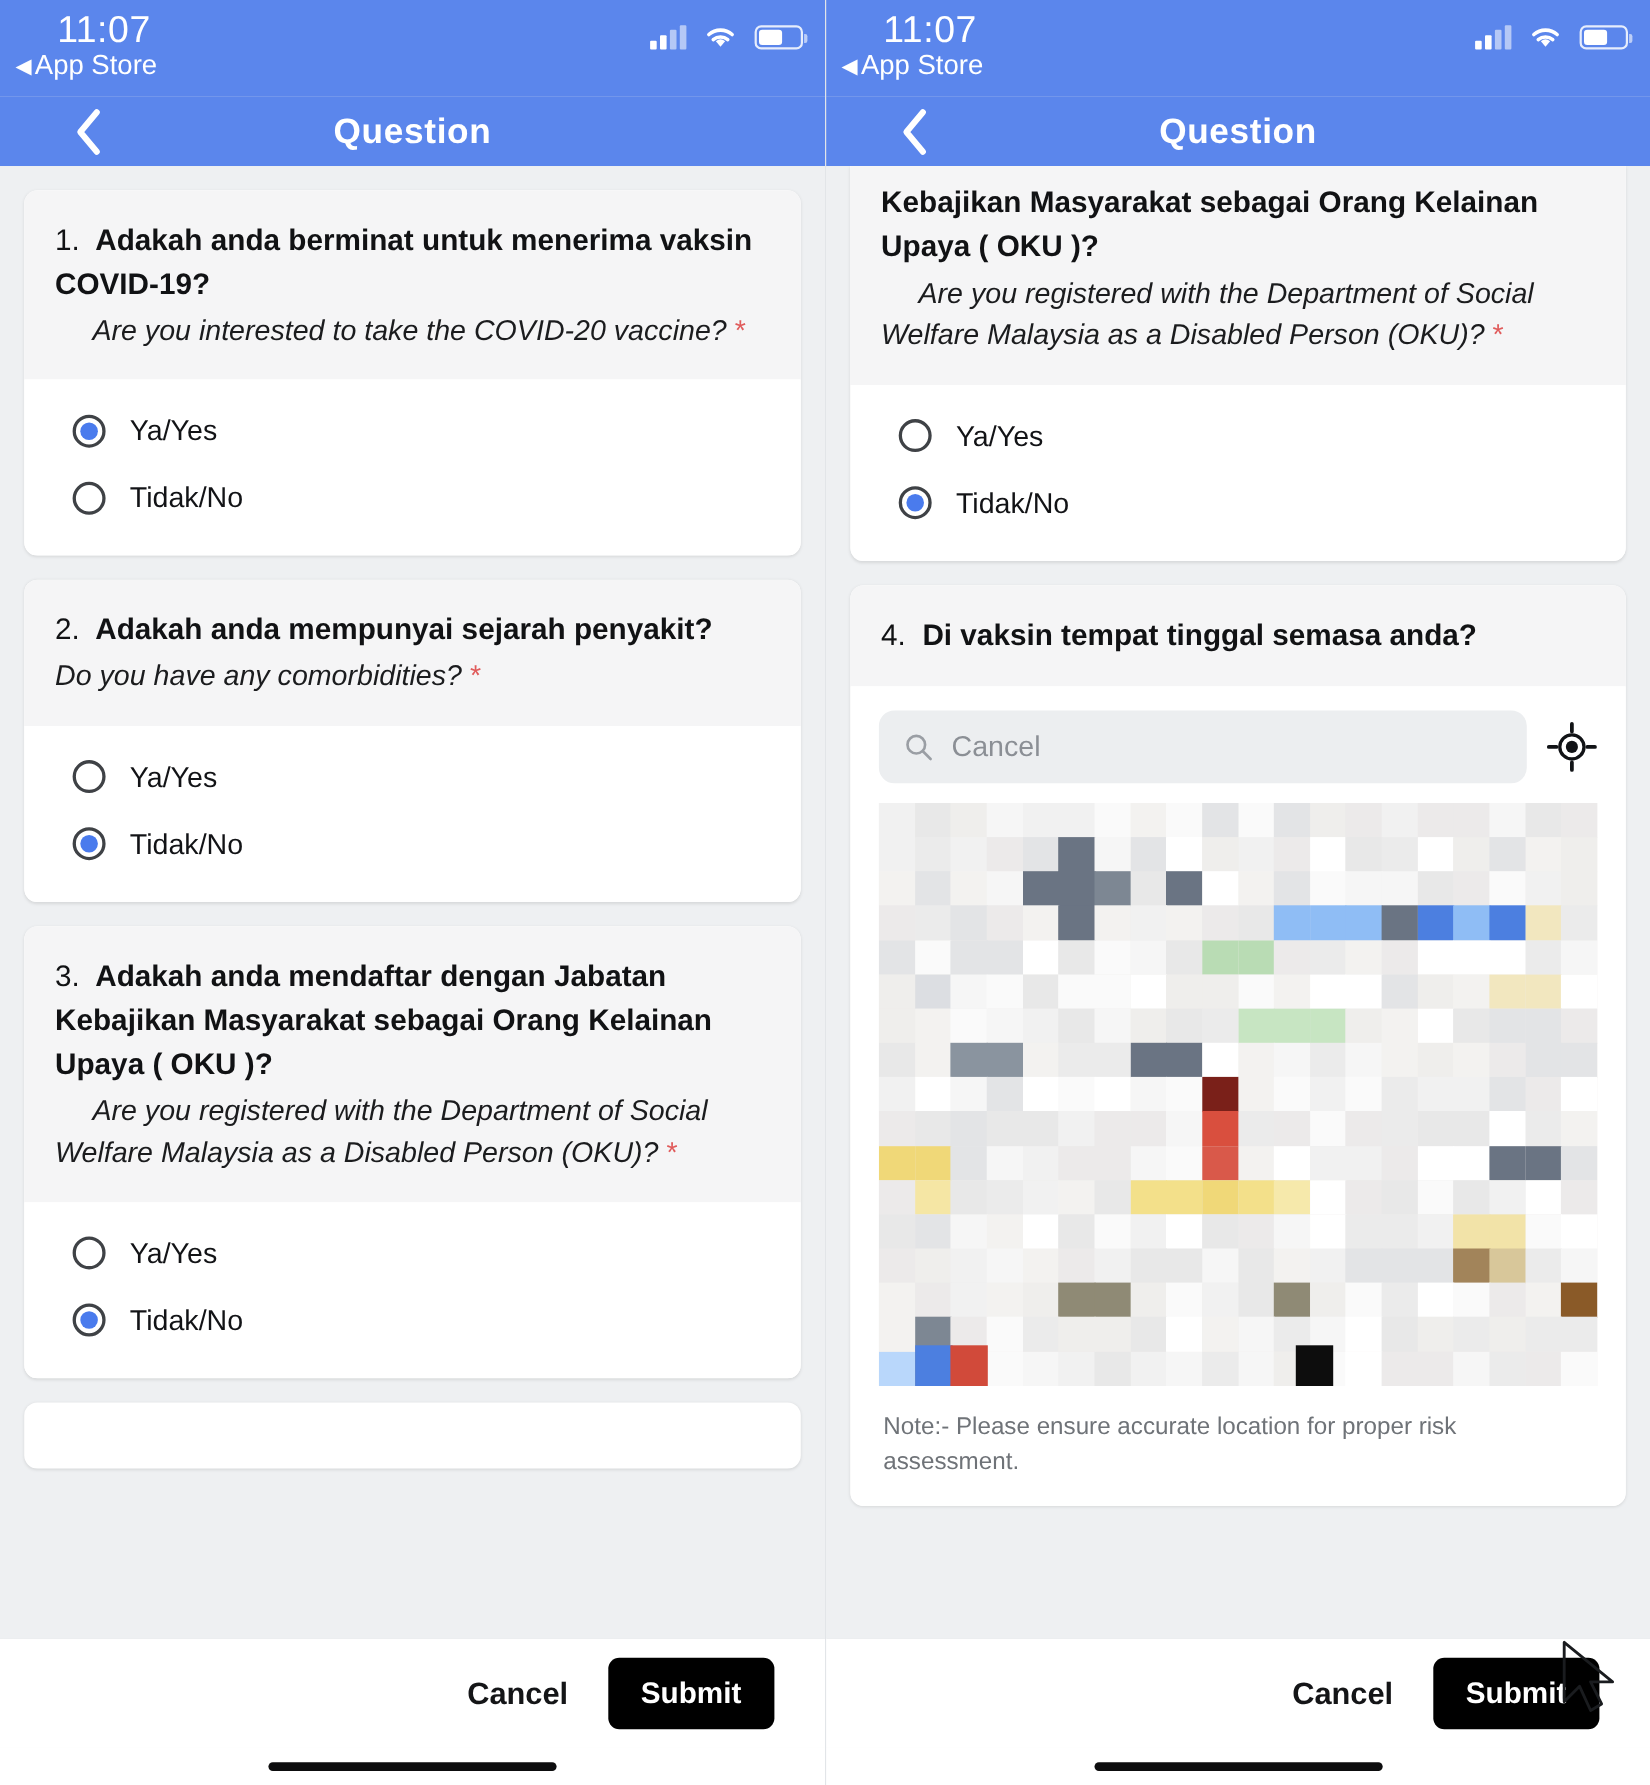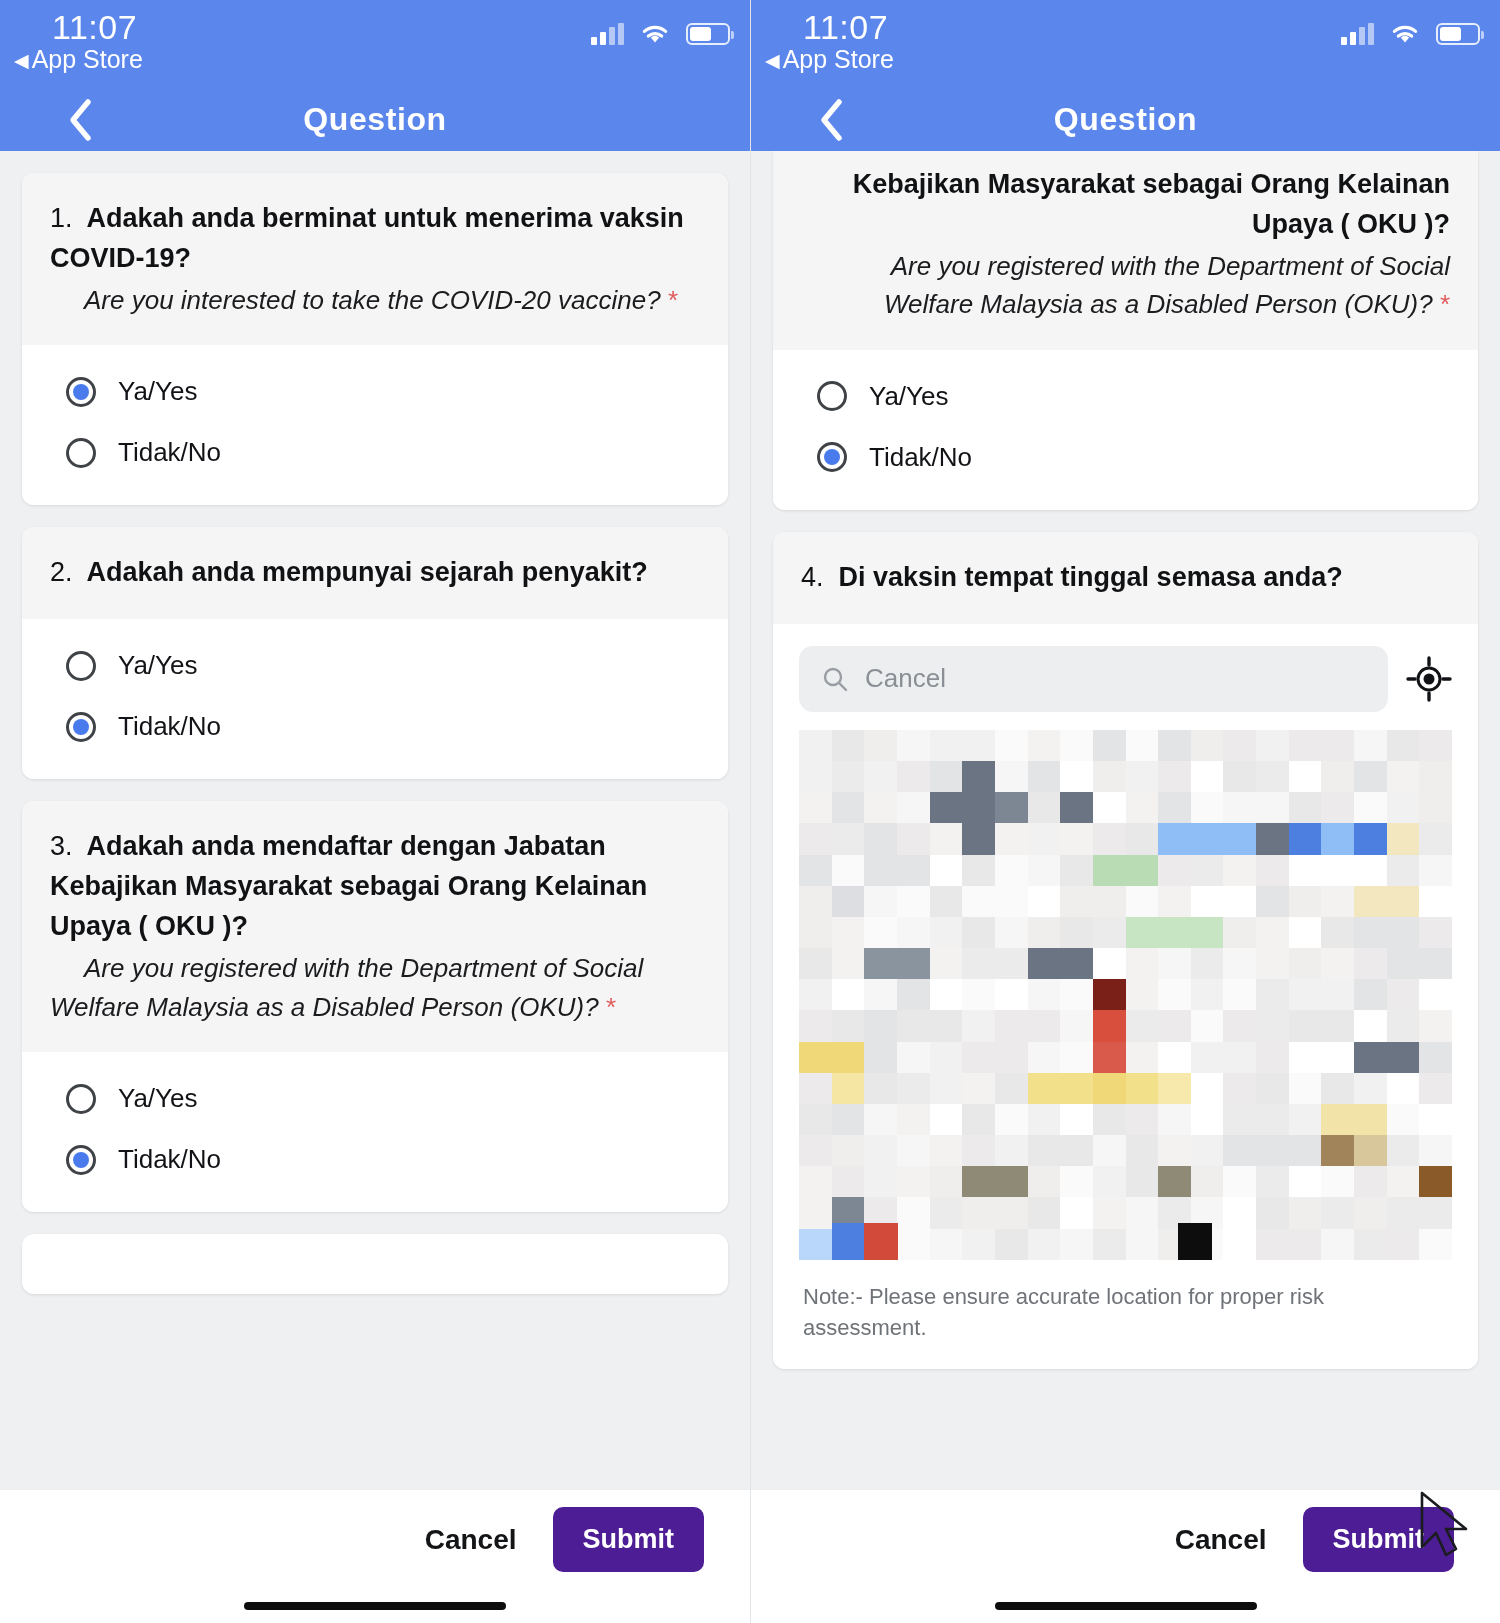--- a/index.html
+++ b/index.html
@@ -68,21 +68,21 @@
   
   .body {
     flex: 1 1 auto; position: relative; overflow: hidden;
     background: #eef0f2; padding: 0 22px;
   }
   .card {
     background: #ffffff; border-radius: 12px; margin-top: 22px;
     box-shadow: 0 1px 3px rgba(0,0,0,.10);
     overflow: hidden;
   }
-  .card.flush { margin-top: 0; border-radius: 0 0 12px 12px; text-align: right; }
+  .card.flush { margin-top: 0; border-radius: 0 0 12px 12px; }
   .q-head {
     background: #f5f5f6; padding: 26px 28px 26px 28px;
   }
   .q-my {
     font-size: 27px; font-weight: 700; color: #111214; line-height: 1.48;
   }
   .q-num { font-weight: 400; }
   .q-en {
     font-size: 26px; font-style: italic; color: #1b1c1e; line-height: 1.48;
     text-indent: 34px; margin-top: 2px;
@@ -129,21 +129,21 @@
     height: 100px; background: #ffffff; flex: 0 0 auto;
     display: flex; align-items: center; justify-content: flex-end;
     gap: 30px; padding: 0 46px;
     border-top: 1px solid #eceef0;
   }
   .btn-cancel {
     font-size: 28px; font-weight: 700; color: #141517; background: none;
     border: none; cursor: pointer; font-family: inherit; padding: 12px 6px;
   }
   .btn-submit {
-    font-size: 27px; font-weight: 700; color: #ffffff; background: #4c1d95;
+    font-size: 27px; font-weight: 700; color: #ffffff; background: #000000;
     border: none; border-radius: 10px; padding: 17px 30px; cursor: pointer;
     font-family: inherit;
   }
   .homebar {
     height: 34px; background: #ffffff; flex: 0 0 auto;
     display: flex; align-items: center; justify-content: center;
   }
   .homebar i { display: block; width: 262px; height: 8px; background: #0d0d0e; border-radius: 6px; }
 
   .cursor { position: absolute; right: 18px; bottom: 62px; pointer-events: none; }
@@ -202,20 +202,21 @@
           <div class="opt">
             <span class="radio"></span>
             <span class="opt-label">Tidak/No</span>
           </div>
         </div>
       </div>
 
       <div class="card">
         <div class="q-head">
           <div class="q-my"><span class="q-num">2.</span>&nbsp; <span>Adakah anda mempunyai sejarah penyakit?</span></div>
+          <div class="q-en noindent"><span>Do you have any comorbidities?</span> <span class="req">*</span></div>
         </div>
         <div class="opts">
           <div class="opt">
             <span class="radio"></span>
             <span class="opt-label">Ya/Yes</span>
           </div>
           <div class="opt">
             <span class="radio on">
                 <i></i>
               </span>

